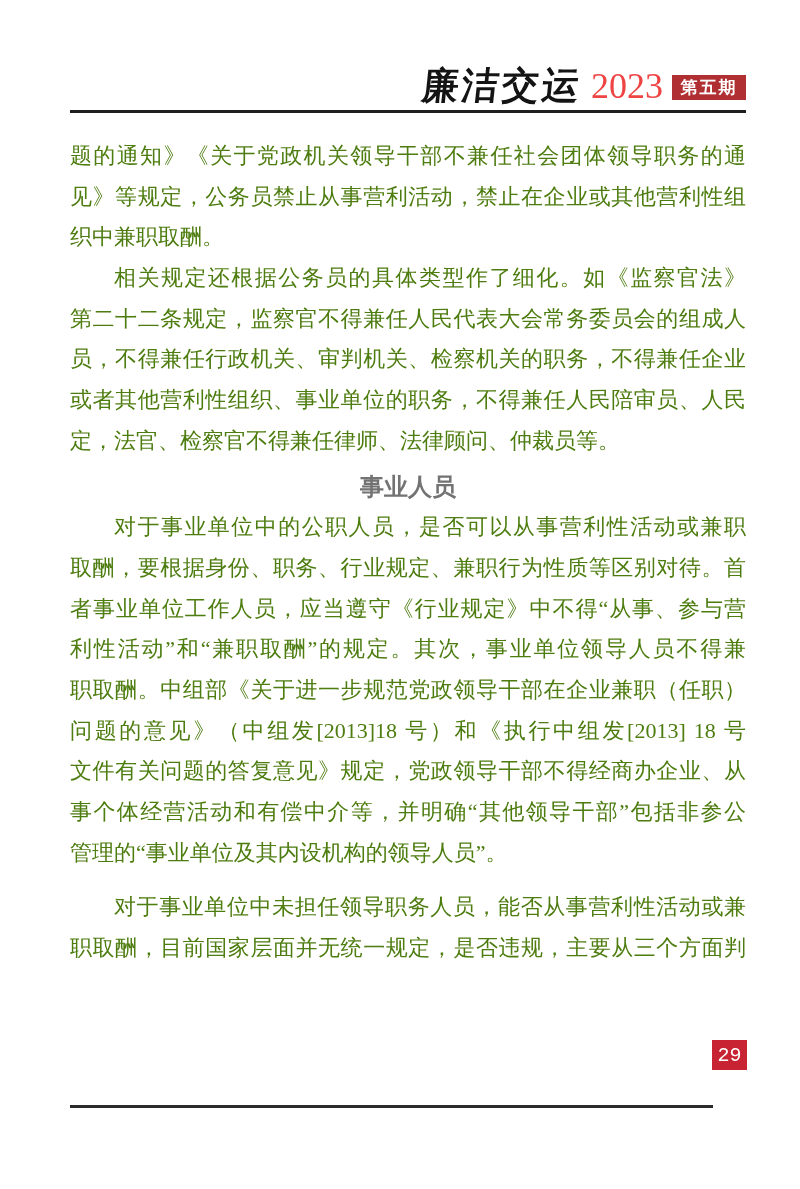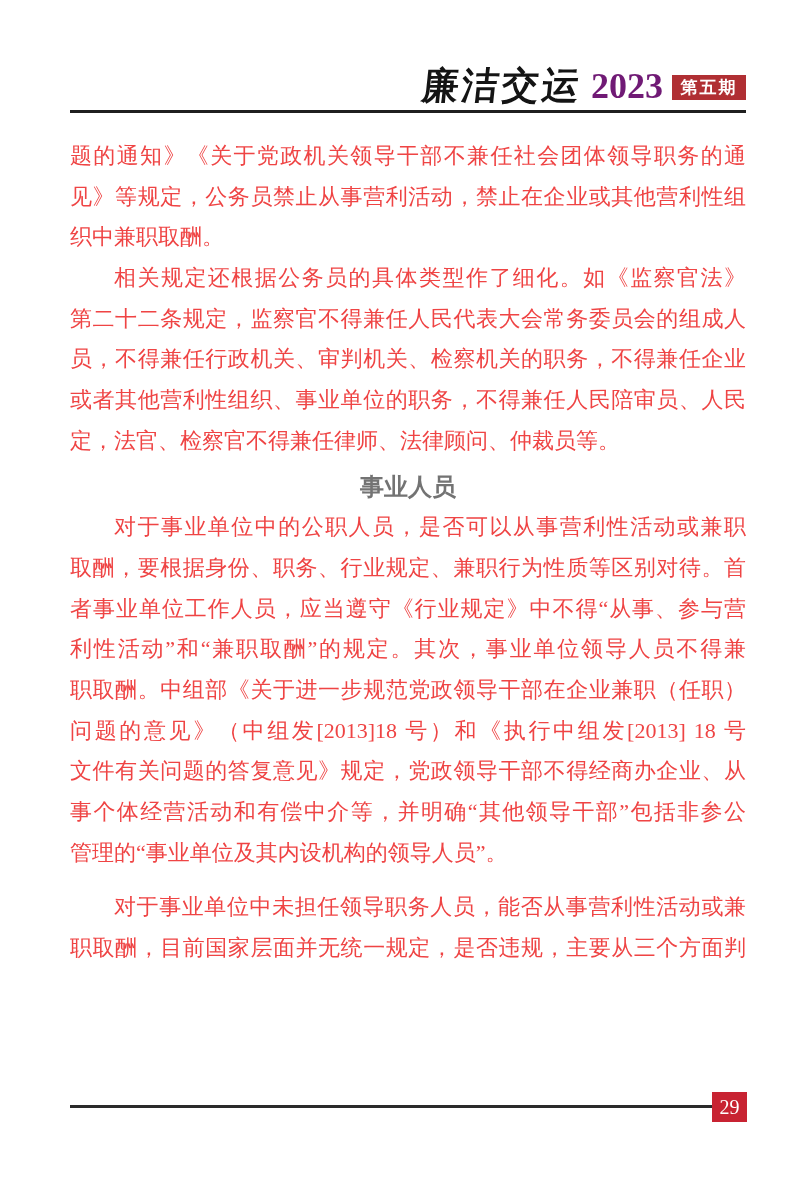--- a/index.html
+++ b/index.html
@@ -31,24 +31,24 @@
     font-family: "Liberation Serif", "DejaVu Serif", serif;
     font-weight: 900;
     font-size: 37px;
     line-height: 44px;
     letter-spacing: 3px;
     transform: skewX(-6deg);
     color: #141414;
   }
   .masthead-year {
     font-family: "Liberation Serif", "DejaVu Serif", serif;
-    font-weight: 700;
+    font-weight: 400;
     font-size: 36px;
     line-height: 44px;
-    color: #701a75;
+    color: #ef4444;
   }
   .issue-badge {
     display: flex;
     align-items: center;
     justify-content: center;
     width: 74px;
     height: 25px;
     background: #b02f33;
     color: #ffffff;
     font-family: "Liberation Serif", "DejaVu Serif", serif;
@@ -72,21 +72,21 @@
     top: 136px;
     left: 70px;
     width: 676px;
     font-size: 22px;
   }
   .ln {
     height: 40.7px;
     line-height: 40.7px;
     overflow: hidden;
     white-space: nowrap;
-    color: #ef4444;
+    color: #4d7c0f;
   }
   .ln.fill {
     white-space: normal;
     text-align: justify;
     text-align-last: justify;
   }
   .ln.ind {
     text-indent: 2em;
   }
   .section-heading {
@@ -108,29 +108,29 @@
     position: absolute;
     top: 1105px;
     left: 70px;
     width: 643px;
     height: 2.5px;
     background: #2a2a2a;
   }
   .page-number-badge {
     position: absolute;
     left: 712px;
-    top: 1092px;
+    top: 1040px;
     width: 35px;
     height: 30px;
     background: #c82332;
     color: #ffffff;
     display: flex;
     align-items: center;
     justify-content: center;
-    font-family: Liberation Serif, serif;
+    font-family: Liberation Mono, monospace;
     font-size: 20px;
   }
 </style>
 </head>
 <body>
 
 <div class="page">
 
   <div class="masthead">
     <span class="masthead-title">廉洁交运</span>

